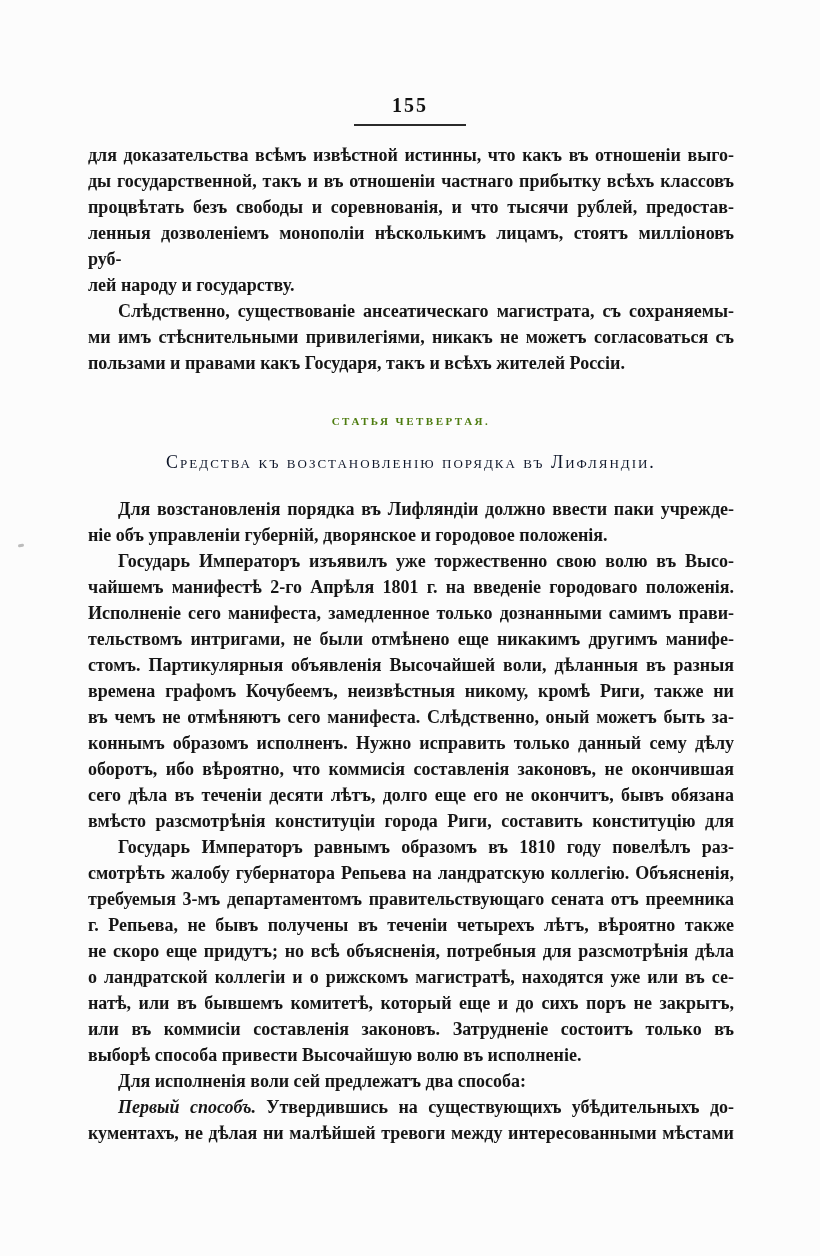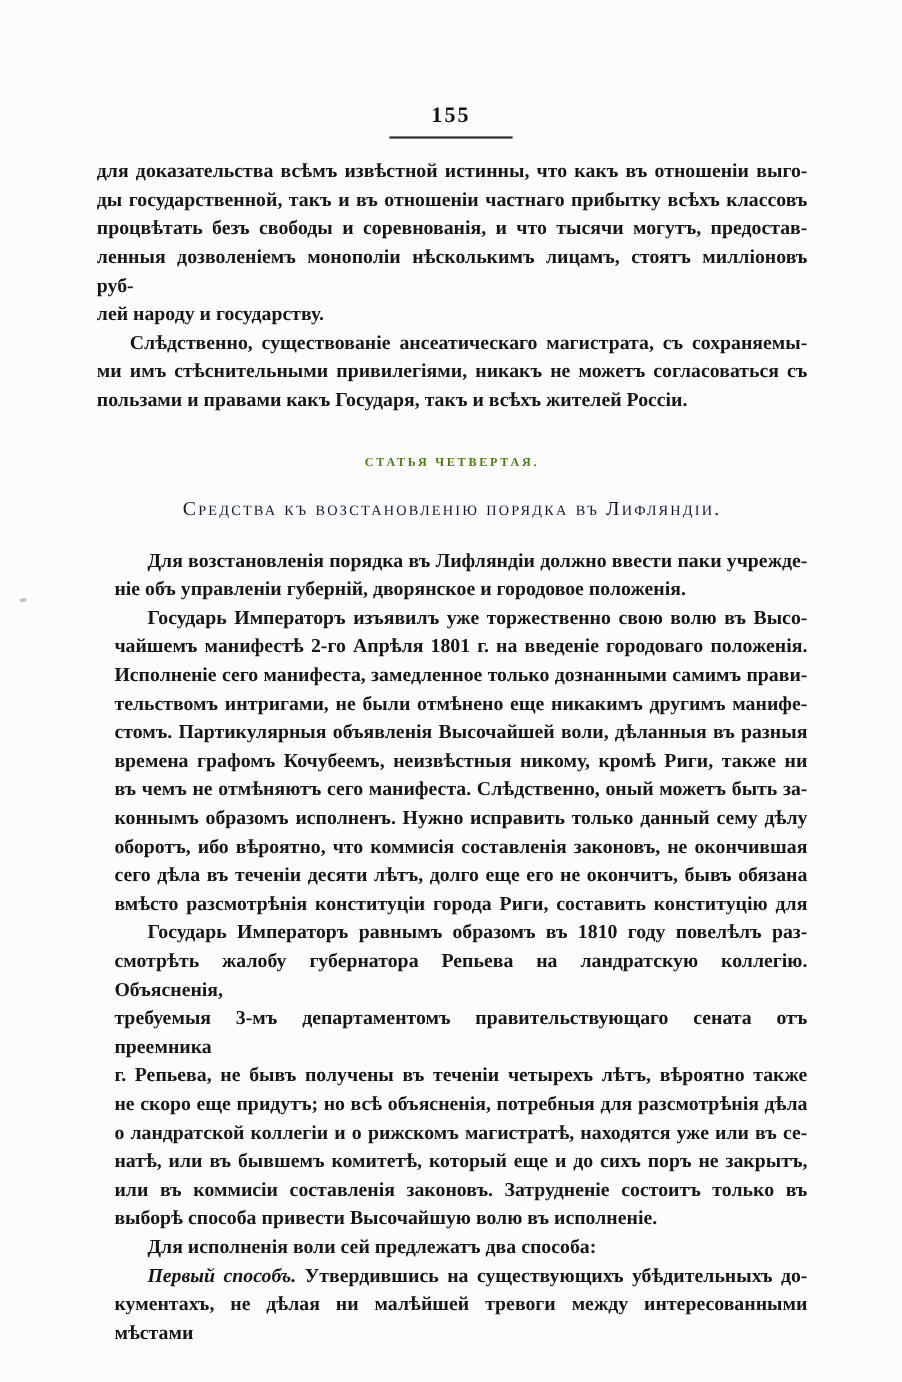--- a/index.html
+++ b/index.html
@@ -59,21 +59,21 @@
   }
   .article-subheading {
     text-align: center;
     font-weight: normal;
     font-variant: small-caps;
     font-size: 18px;
     letter-spacing: 2px;
     margin-top: 15px;
     color: #0f172a;
   }
-  .bottom-lines { margin-top: 21px; margin-left: 16px; }
+  .bottom-lines { margin-top: 21px; }
   .scan-speck {
     position: absolute;
     left: 18px; top: 544px;
     width: 6px; height: 3px;
     background: #9a9a9a;
     border-radius: 2px;
     opacity: .65;
     transform: rotate(-8deg);
   }
 </style>
@@ -84,21 +84,21 @@
 
   <div class="pageno">155</div>
   <div class="pageno-rule"></div>
 
   <div class="scan-speck"></div>
 
   <div class="body-text">
     <div id="top-lines">
         <div class="line">для доказательства всѣмъ извѣстной истинны, что какъ въ отношеніи выго-</div>
         <div class="line">ды государственной, такъ и въ отношеніи частнаго прибытку всѣхъ классовъ</div>
-        <div class="line">процвѣтать безъ свободы и соревнованія, и что тысячи могутъ, предостав-</div>
+        <div class="line">процвѣтать безъ свободы и соревнованія, и что тысячи рублей, предостав-</div>
         <div class="line">ленныя дозволеніемъ монополіи нѣсколькимъ лицамъ, стоятъ милліоновъ руб-</div>
         <div class="line end">лей народу и государству.</div>
         <div class="line indent">Слѣдственно, существованіе ансеатическаго магистрата, съ сохраняемы-</div>
         <div class="line">ми имъ стѣснительными привилегіями, никакъ не можетъ согласоваться съ</div>
         <div class="line end">пользами и правами какъ Государя, такъ и всѣхъ жителей Россіи.</div>
       </div>
 
     <div class="article-heading">СТАТЬЯ ЧЕТВЕРТАЯ.</div>
     <div class="article-subheading">Средства къ возстановленію порядка въ Лифляндіи.</div>
 

